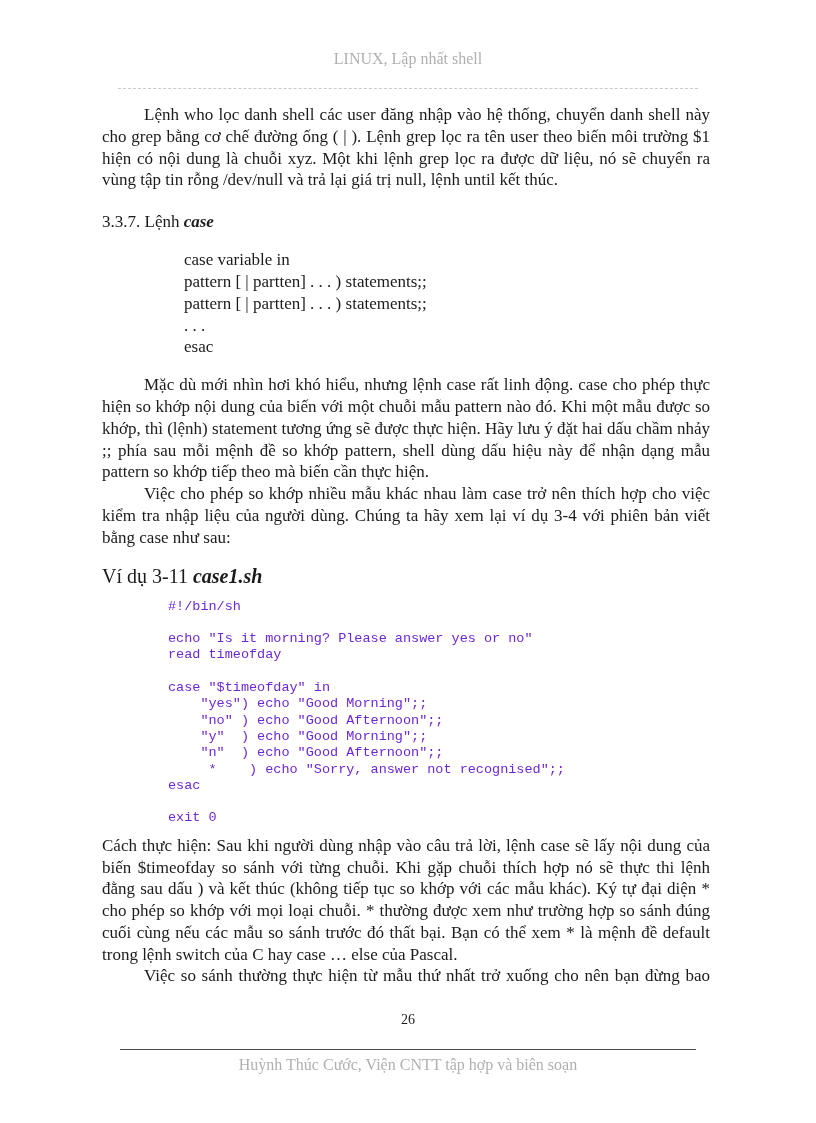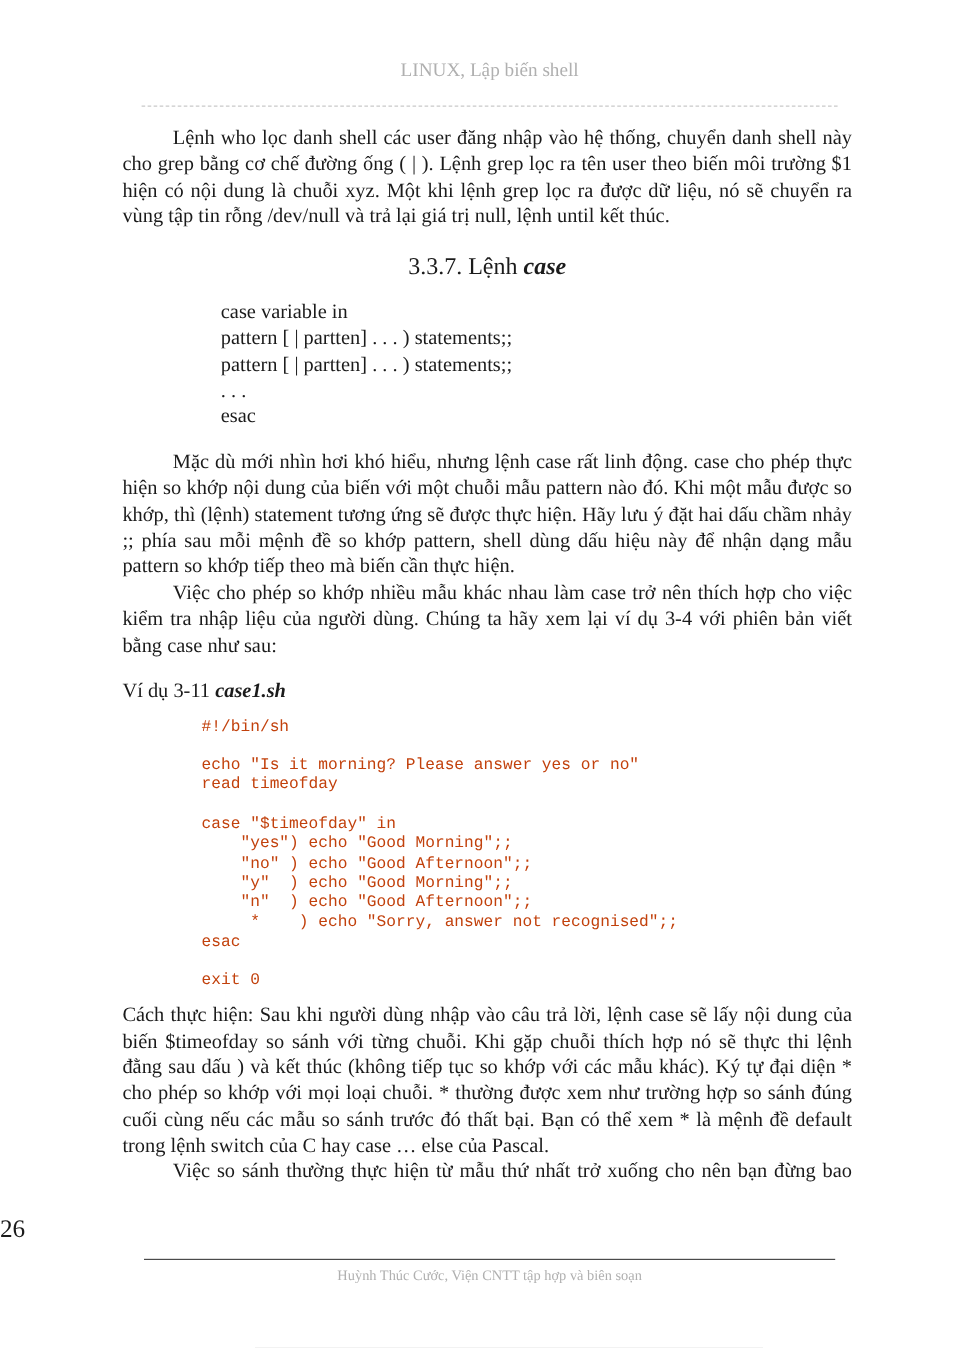--- a/index.html
+++ b/index.html
@@ -35,59 +35,59 @@
   }
   .para{margin:0;text-align:justify;}
   .indent{text-indent:42px;}
   .no-indent{text-indent:0;}
   .force-justify{text-align-last:justify;}
   .b{font-weight:normal;}
   .i{}
   .bi{font-weight:bold;font-style:italic;}
   .section-heading{
     margin:20px 0 16px 0;
-    font-size:20px;line-height:22px;font-weight:normal;
-    text-align:center;
+    font-size:17px;line-height:22px;font-weight:normal;
+    text-align:left;
   }
   .syntax{margin:16px;}
   .syn-line{padding-left:66px;line-height:21.8px;}
   .example-heading{
     margin:16px 0 12px 0;
-    font-size:17px;line-height:22px;font-weight:normal;
+    font-size:20px;line-height:22px;font-weight:normal;
     text-align:left;
   }
   .code{
     margin:0 0 8px 0;
     padding-left:66px;
     font-family:"Liberation Mono","DejaVu Sans Mono",monospace;
     font-size:13.5px;line-height:16.3px;
-    color:#c2410c;
+    color:#6d28d9;
     white-space:pre;
   }
   .p-compare{}
   .pagenum{
     position:absolute;top:1012px;left:0;right:0;
-    font-size:21px;
+    text-align:center;font-size:14px;
   }
   .footer-rule{
     position:absolute;top:1049px;left:120px;width:576px;height:0;
     border-top:1px solid var(--footer-rule);
   }
   .footer-credit{
     position:absolute;top:1056px;left:0;right:0;
-    text-align:center;font-size:12px;
+    text-align:center;font-size:16px;
     color:var(--muted-header-footer);
   }
 </style>
 </head>
 <body>
 
 <div class="page">
 
-  <div class="header-title">LINUX, Lập biến shell</div>
+  <div class="header-title">LINUX, Lập nhất shell</div>
   <div class="header-rule"></div>
 
   <div class="content">
 
     <p class="para indent">Lệnh <span class="b">who</span> lọc danh shell các user đăng nhập vào hệ thống, chuyển danh shell này cho <span class="b">grep</span> bằng cơ chế đường ống ( | ). Lệnh <span class="b">grep</span> lọc ra tên user theo biến môi trường $1 hiện có nội dung là chuỗi <span class="i">xyz</span>. Một khi lệnh <span class="b">grep</span> lọc ra được dữ liệu, nó sẽ chuyển ra vùng tập tin rỗng /dev/null và trả lại giá trị <span class="i">null</span>, lệnh <span class="b">until</span> kết thúc.</p>
 
     <h3 class="section-heading"><span class="b">3.3.7. Lệnh </span><span class="bi">case</span></h3>
 
 
     <div class="syntax">

